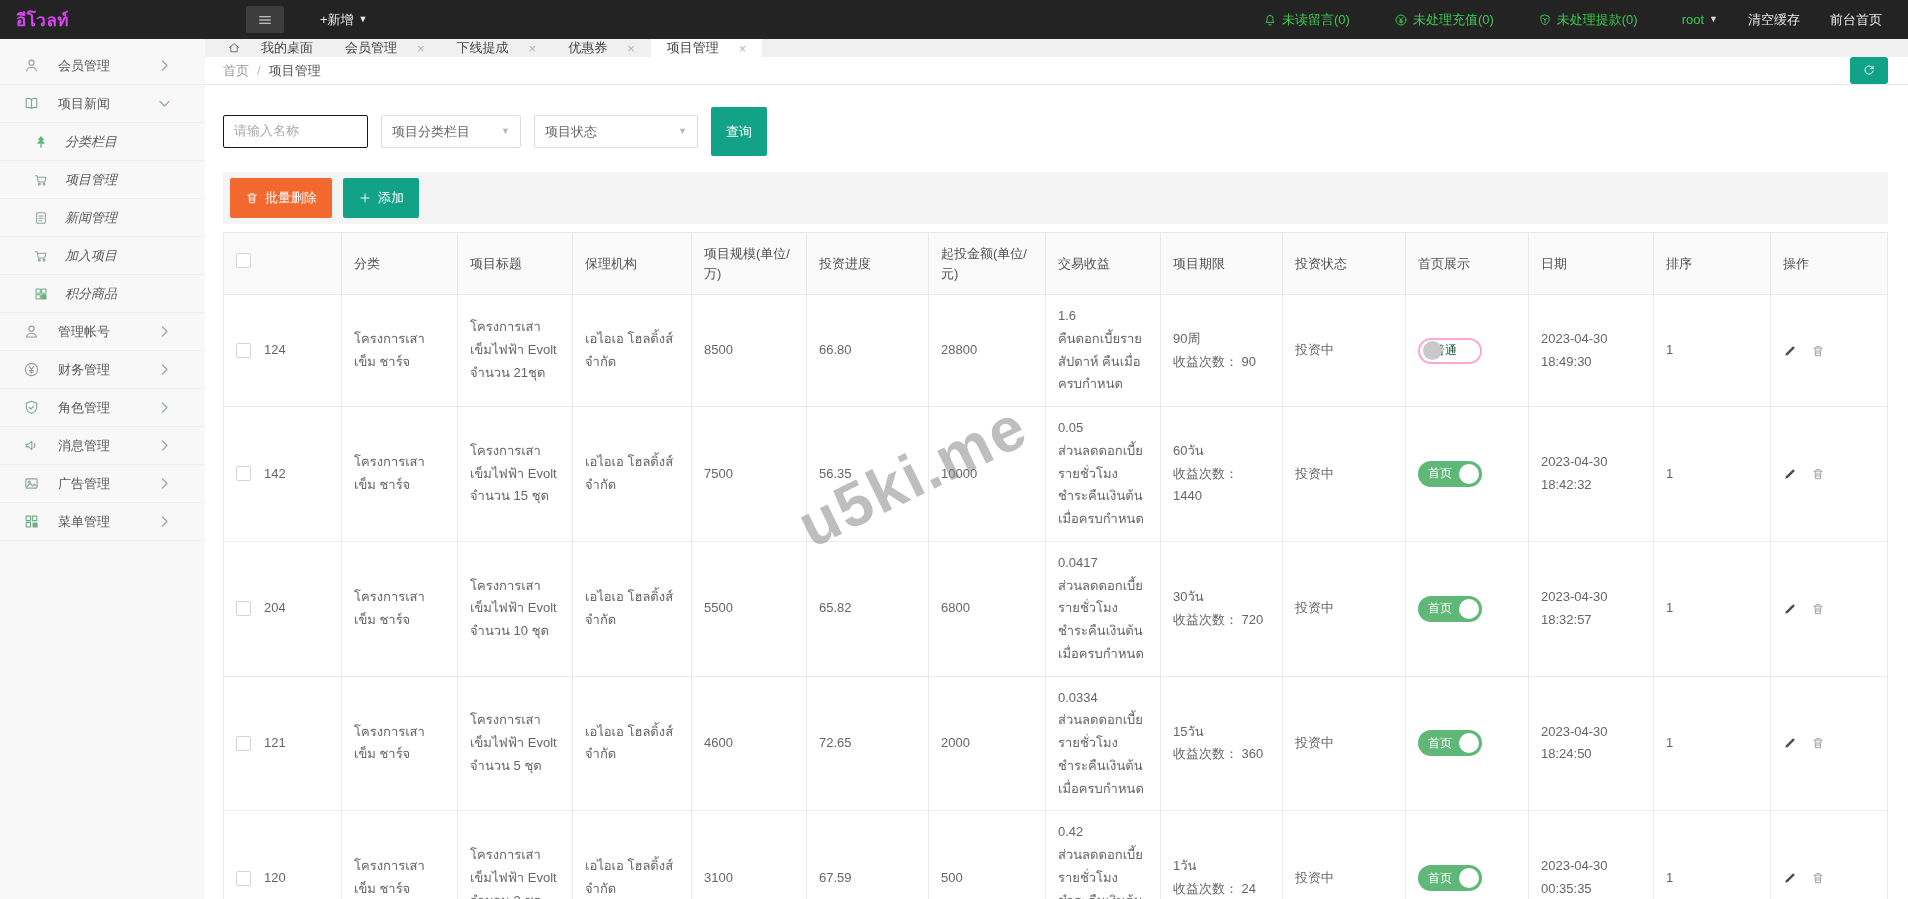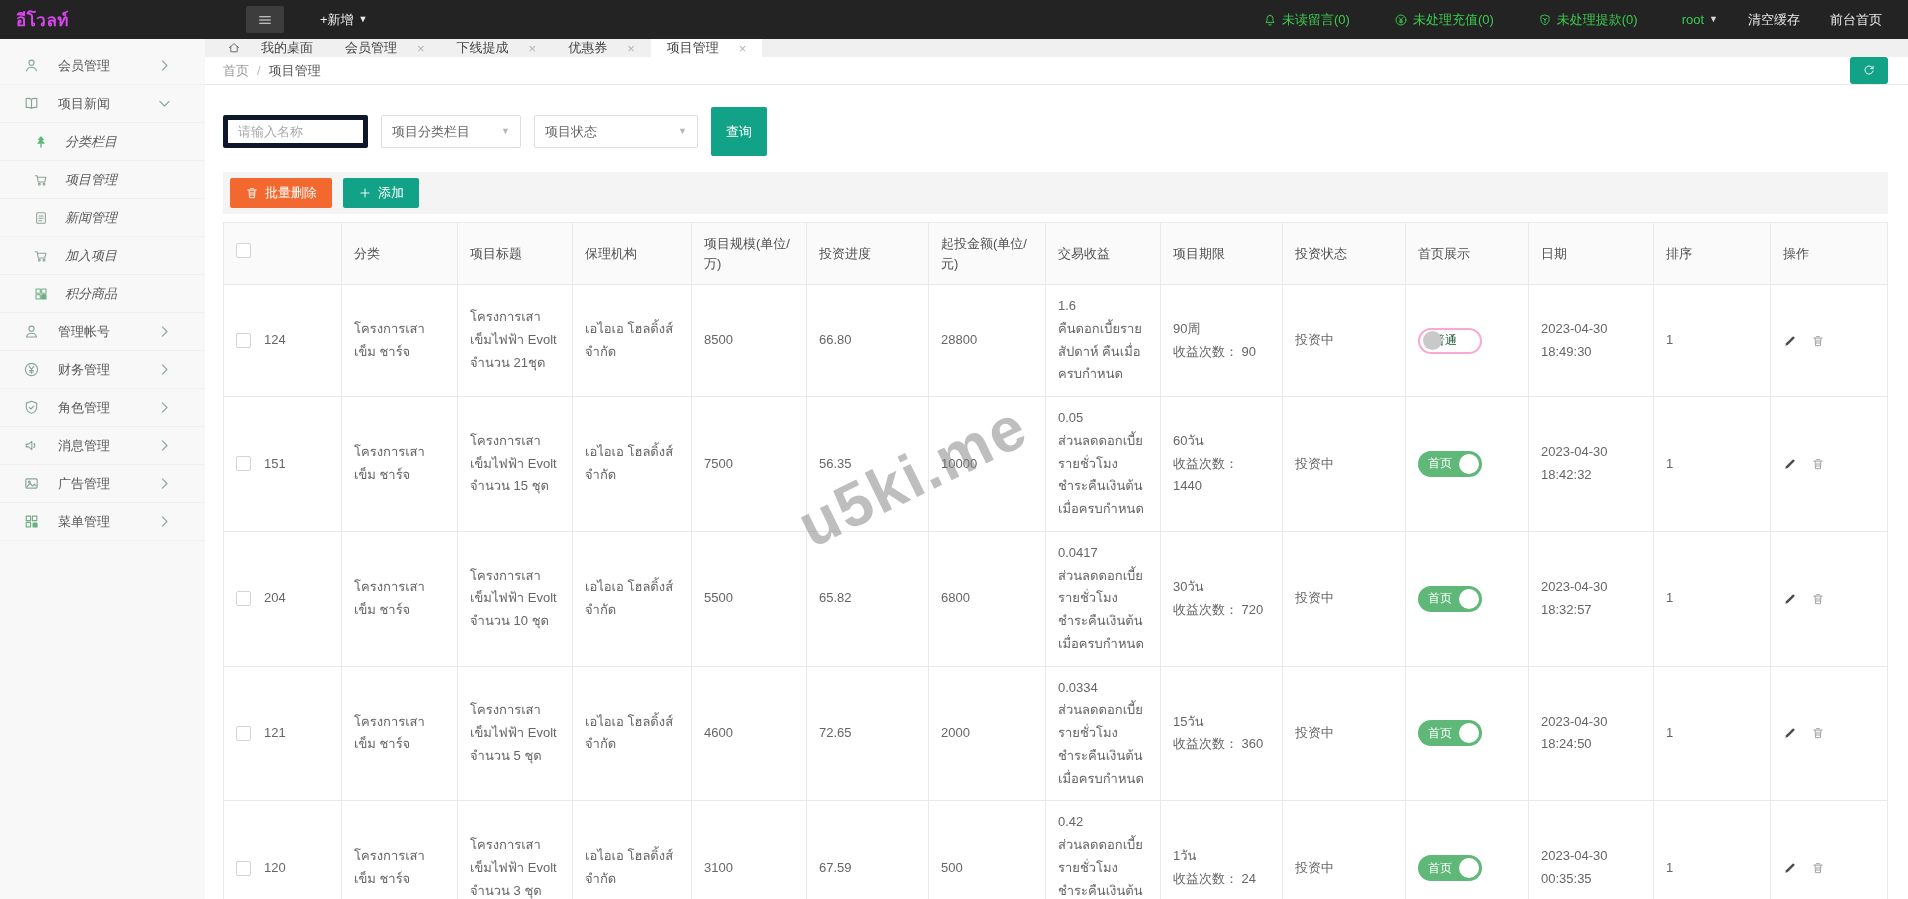--- a/index.html
+++ b/index.html
@@ -44,28 +44,28 @@
   .crumbrow { height:38px; background:#fff; border-bottom:1px solid #e8e8e8; display:flex; align-items:center; padding:0 20px 0 18px; }
   .crumb { color:#999; }
   .crumb-sep { color:#bbb; margin:0 8px; }
   .crumb-cur { color:#555; }
   .crumb-spacer { flex:1; }
   .refresh-btn { width:38px; height:27px; background:#12A287; border-radius:3px; display:flex; align-items:center; justify-content:center; color:#fff; cursor:pointer; }
 
   .content { flex:1; padding:0 20px 0 18px; position:relative; }
 
   .filters { margin-top:22px; display:flex; align-items:center; gap:13px; }
-  .f-input { width:145px; height:33px; border:5px solid #0f172a; border-radius:2px; padding:0 10px; font-size:13px; color:#333; outline:none; font-family:Liberation Sans, sans-serif; }
+  .f-input { width:145px; height:33px; border:1px solid #0f172a; border-radius:2px; padding:0 10px; font-size:13px; color:#333; outline:none; font-family:Liberation Mono, monospace; }
   .f-input::placeholder { color:#aaa; }
   .f-select { width:140px; height:33px; border:1px solid #ddd; border-radius:2px; background:#fff; display:flex; align-items:center; justify-content:space-between; padding:0 10px; color:#666; cursor:pointer; }
   .f-select .caret { color:#b7b7b7; }
   .btn { height:49px; border:none; border-radius:2px; color:#fff; font-size:13px; padding:0 15px; display:inline-flex; align-items:center; gap:6px; cursor:pointer; font-family:inherit; }
   .btn-teal { background:#12A287; }
   .btn-orange { background:#F3682F; }
-  .btn-sm { height:30px; }
+  .btn-sm { height:40px; }
 
   .toolstrip { margin-top:16px; background:#f4f4f4; padding:6px 7px; display:flex; gap:11px; }
 
   
   table { border-collapse:collapse; table-layout:fixed; width:1651px; margin-top:8px; background:#fff; }
   th,td { border:1px solid #e9e9e9; padding:10px 12px; text-align:left; vertical-align:middle; font-weight:normal; word-wrap:break-word; }
   thead th { background:#fafafa; color:#515151; height:62px; line-height:1.5; }
   td { color:#666; line-height:1.75; }
   tbody tr { height:112px; }
   .cell-check { display:flex; align-items:center; gap:13px; }
@@ -523,21 +523,21 @@
                     </svg>
               </span>
             </span>
           </td>
         </tr>
 
         <tr>
           <td>
                 <span class="cell-check">
             <span class="cb"></span>
-            <span>151</span>
+            <span>142</span>
           </span>
               </td>
           <td>โครงการเสาเข็ม ชาร์จ</td>
           <td>โครงการเสาเข็มไฟฟ้า Evolt จำนวน 15 ชุด</td>
           <td>เอไอเอ โฮลดิ้งส์ จำกัด</td>
           <td>7500</td>
           <td>56.35</td>
           <td>10000</td>
           <td>
             <span class="profit-rate">0.05</span><span>ส่วนลดดอกเบี้ยรายชั่วโมง ชำระคืนเงินต้นเมื่อครบกำหนด</span>

